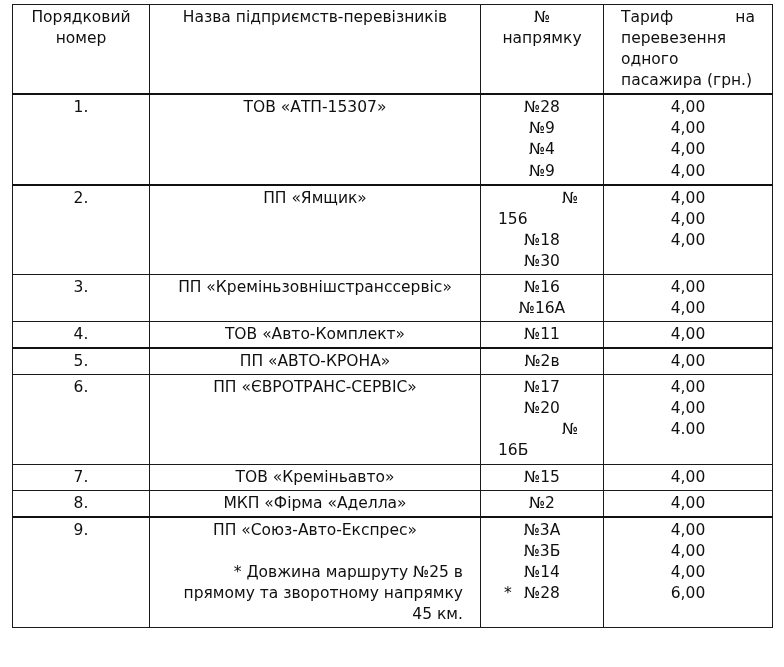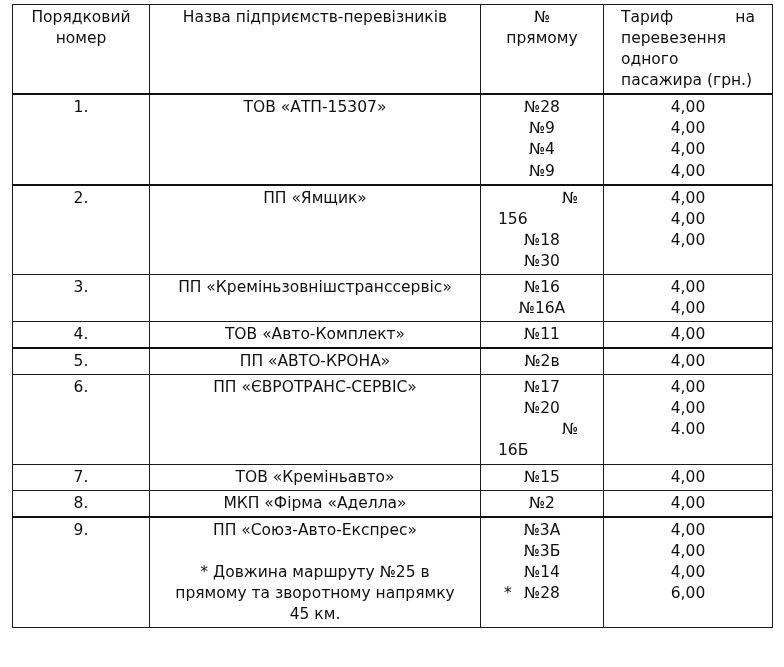--- a/index.html
+++ b/index.html
@@ -89,41 +89,41 @@
     position: relative;
   }
   .star-route .star {
     position: absolute;
     left: 6px;
     top: 0;
   }
 
   .note {
     margin-top: 1.35em;
-    text-align: center;
+    text-align: right;
   }
 </style>
 </head>
 <body>
 
 <div id="sheet">
 
   <table class="tariff">
     <colgroup>
       <col class="c1">
         <col class="c2">
         <col class="c3">
         <col class="c4">
     </colgroup>
     <tbody>
 
       <tr class="thick-bottom">
         <td class="num">Порядковий номер</td>
         <td class="name">Назва підприємств-перевізників</td>
-        <td class="route">№ прямому</td>
+        <td class="route">№ напрямку</td>
         <td class="hdr-justify">
           <div>
             <span>Тариф</span>
             <span>на</span>
           </div>
           <div class="lastline">перевезення</div>
           <div class="lastline">одного</div>
           <div class="lastline">пасажира  (грн.)</div>
         </td>
       </tr>

